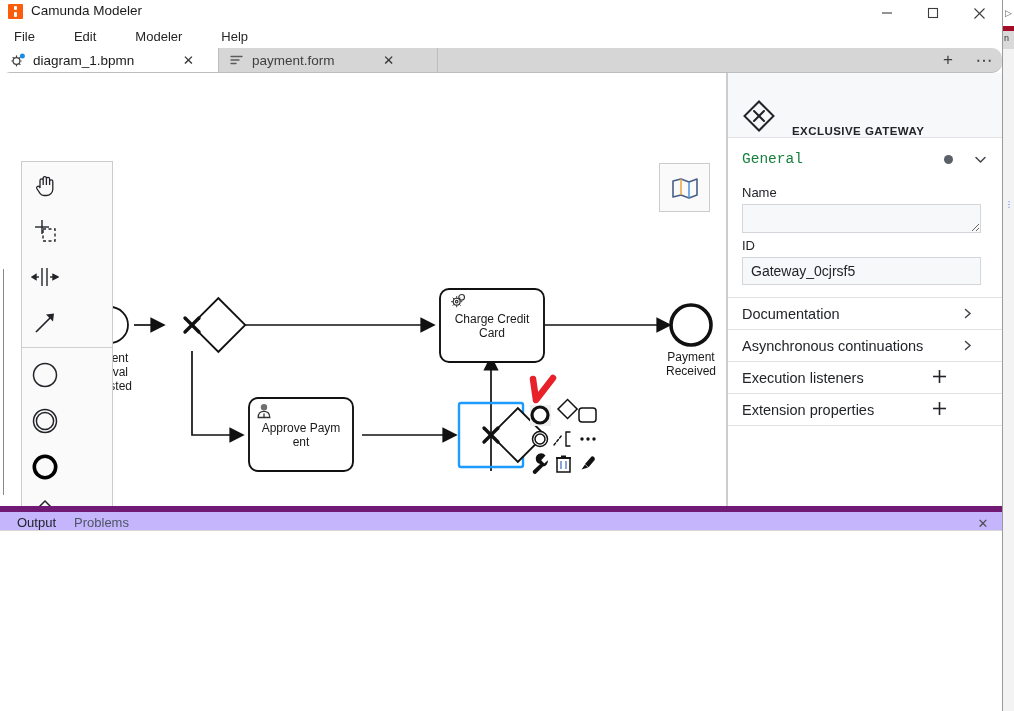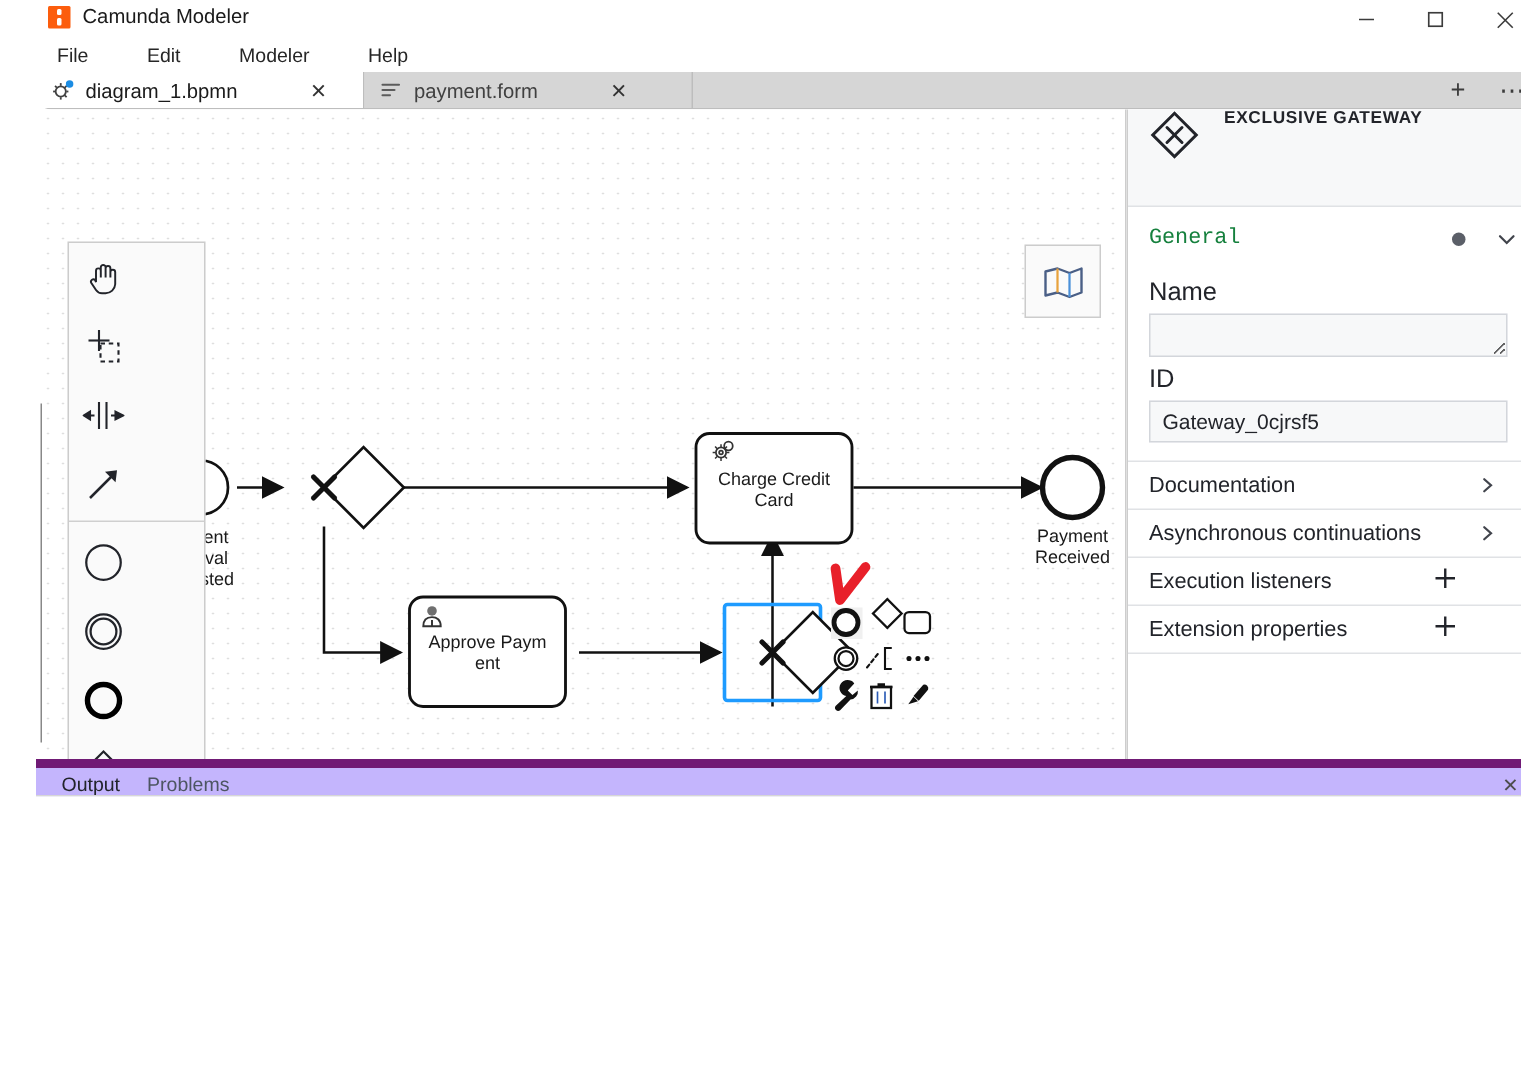--- a/index.html
+++ b/index.html
@@ -6,21 +6,20 @@
     margin: 0; padding: 0;
     width: 1014px; height: 711px;
     overflow: hidden;
     font-family: "Liberation Sans", sans-serif;
     background: #ffffff;
   }
   #app {
     position: relative;
     width: 882px; height: 711px;
     background: #ffffff;
-    margin-left: 24px;
   }
 
   
   .titlebar {
     position: absolute; left: 0; top: 0; width: 1002px; height: 26px;
     background: #ffffff;
   }
   .title-left { position: absolute; left: 8px; top: 3px; display: flex; align-items: center; gap: 8px; }
   .camunda-logo {
     width: 15px; height: 15px; background: #fc5d0d; border-radius: 1px;
@@ -129,41 +128,41 @@
 
   
   .props {
     position: absolute; left: 727px; top: 73px; width: 275px; height: 433px;
     background: #ffffff; box-sizing: border-box;
     border-left: 1px solid #cdcdcd;
     display: flex; flex-direction: column;
   }
   .props-header {
     height: 65px; background: #f7f8f9; border-bottom: 1px solid #e0e2e5;
-    display: flex; align-items: flex-start; padding-left: 14px; gap: 16px;
+    display: flex; align-items: flex-end; padding-left: 14px; gap: 16px;
     box-sizing: border-box; flex: 0 0 auto;
   }
   .props-title {
     font-size: 11.5px; font-weight: bold; letter-spacing: 0.45px; color: #22242a;
   }
   .props-group {
     padding: 0 14px; box-sizing: border-box;
     border-bottom: 1px solid #e0e2e5;
   }
   .group-head {
     height: 42px; display: flex; align-items: center;
     font-size: 14.5px; color: #15803d; font-family: Liberation Mono, monospace;
   }
   .group-head .spacer { flex: 1; }
   .dot-indicator {
     width: 9px; height: 9px; border-radius: 50%; background: #5b5f68; margin-right: 20px;
   }
   .chev { color: #42454d; display: flex; align-items: center; }
   .field-label {
-    font-size: 17px; color: #22242a; margin: 5px 0 4px 0;
+    font-size: 13px; color: #22242a; margin: 5px 0 4px 0;
   }
   .field-input {
     width: 239px; box-sizing: border-box;
     background: #f7f8f9; border: 1px solid #d3d6db;
     font-family: "Liberation Sans", sans-serif;
     font-size: 14px; color: #22242a;
     padding: 5px 8px;
     outline: none;
     display: block;
   }

